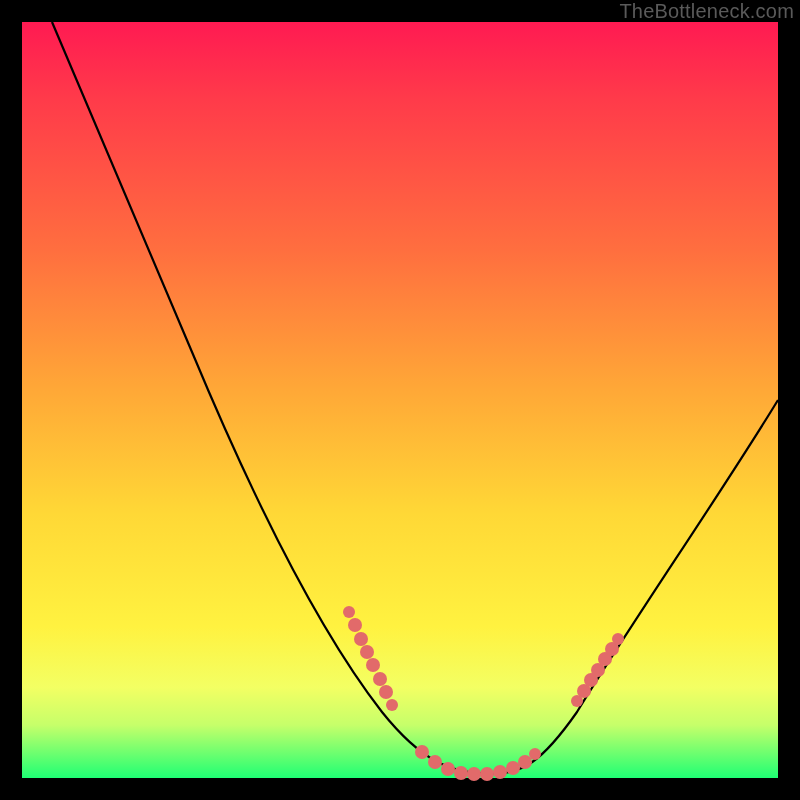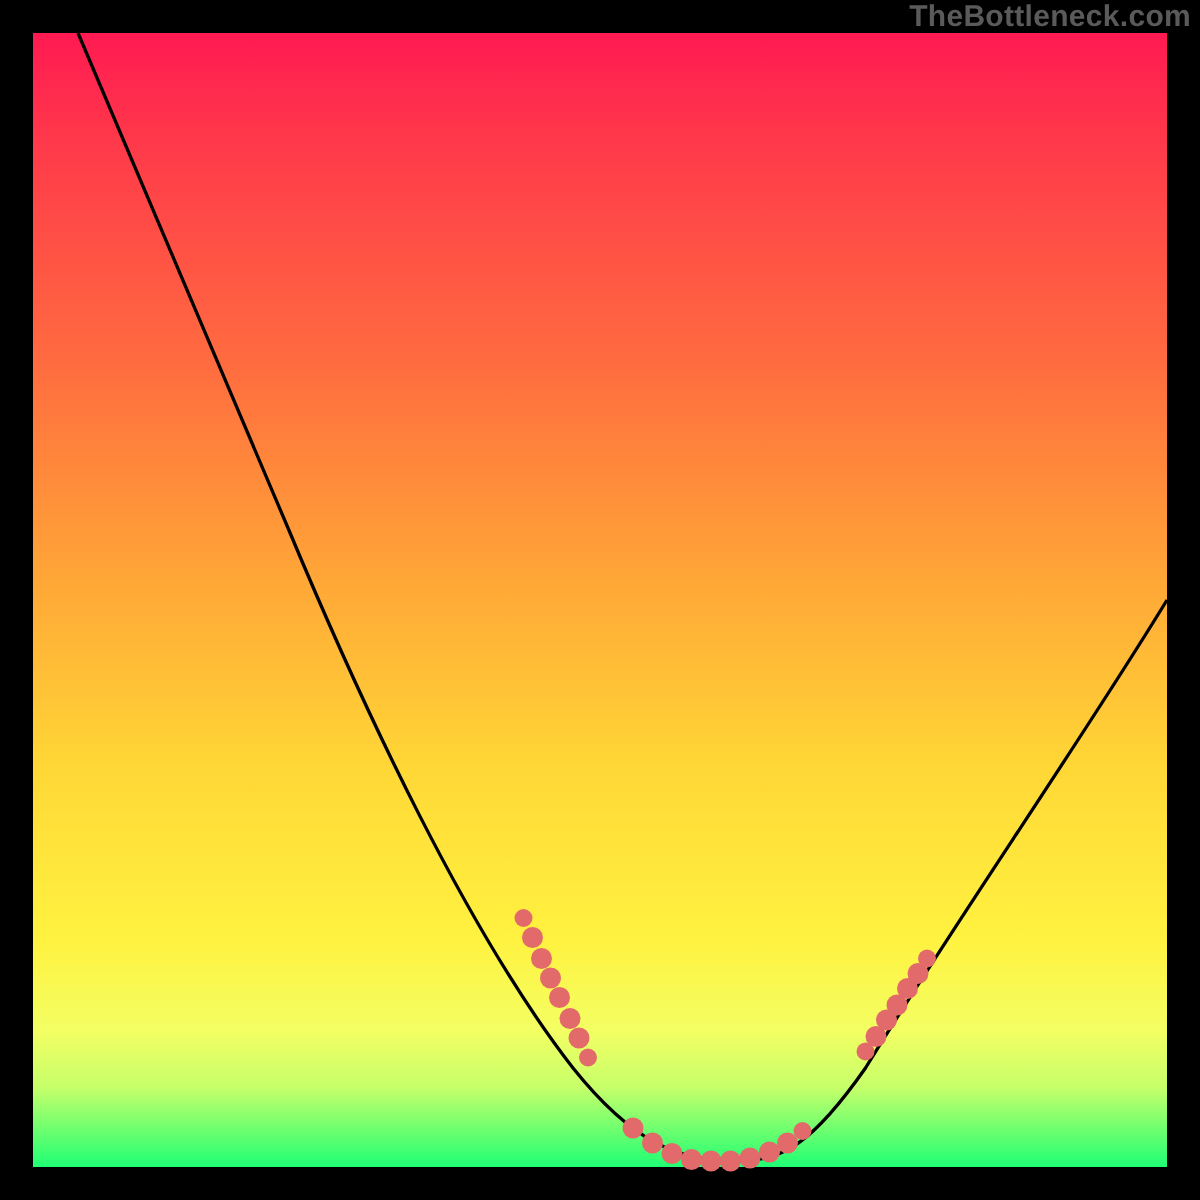--- a/index.html
+++ b/index.html
@@ -38,21 +38,21 @@
       #c6ff6a 93%,
       #1fff74 100%
     );
   }
   .watermark {
     position: absolute;
     top: 0px;
     right: 6px;
     color: #5a5a5a;
     font-size: 20px;
-    font-weight: 700;
+    font-weight: 400;
     letter-spacing: 0.2px;
     user-select: none;
   }
   svg.curve {
     position: absolute;
     left: 0;
     top: 0;
     width: 756px;
     height: 756px;
     overflow: visible;

